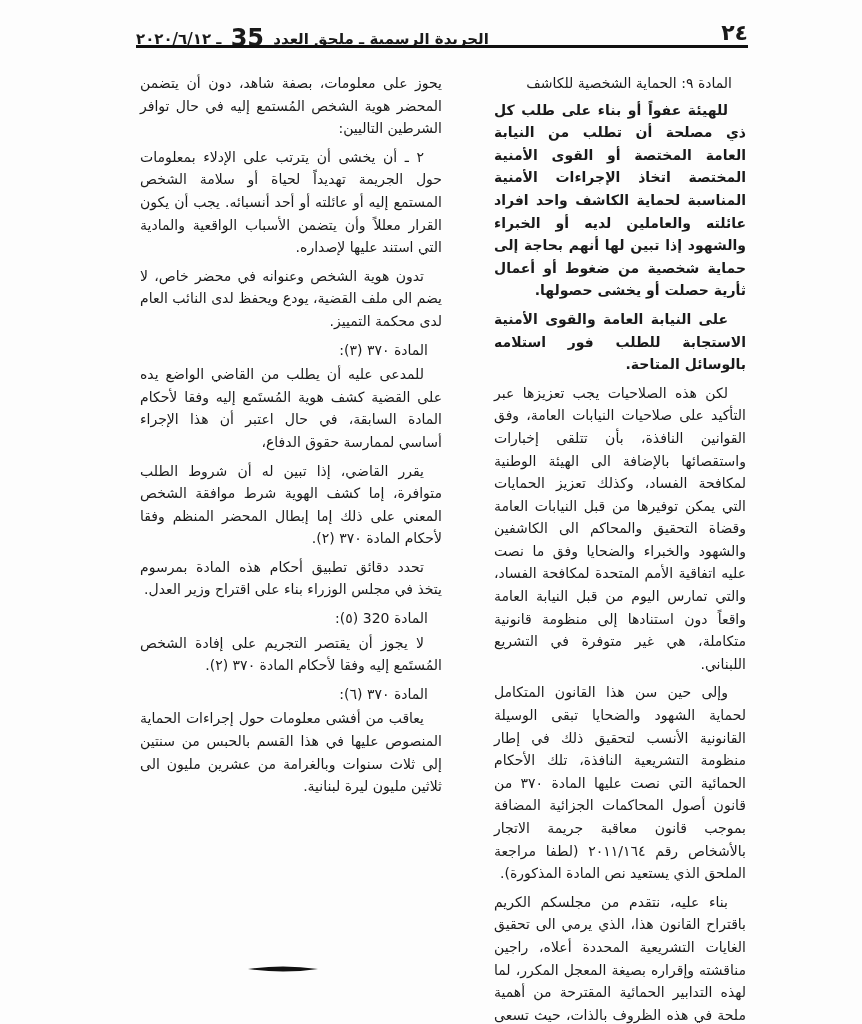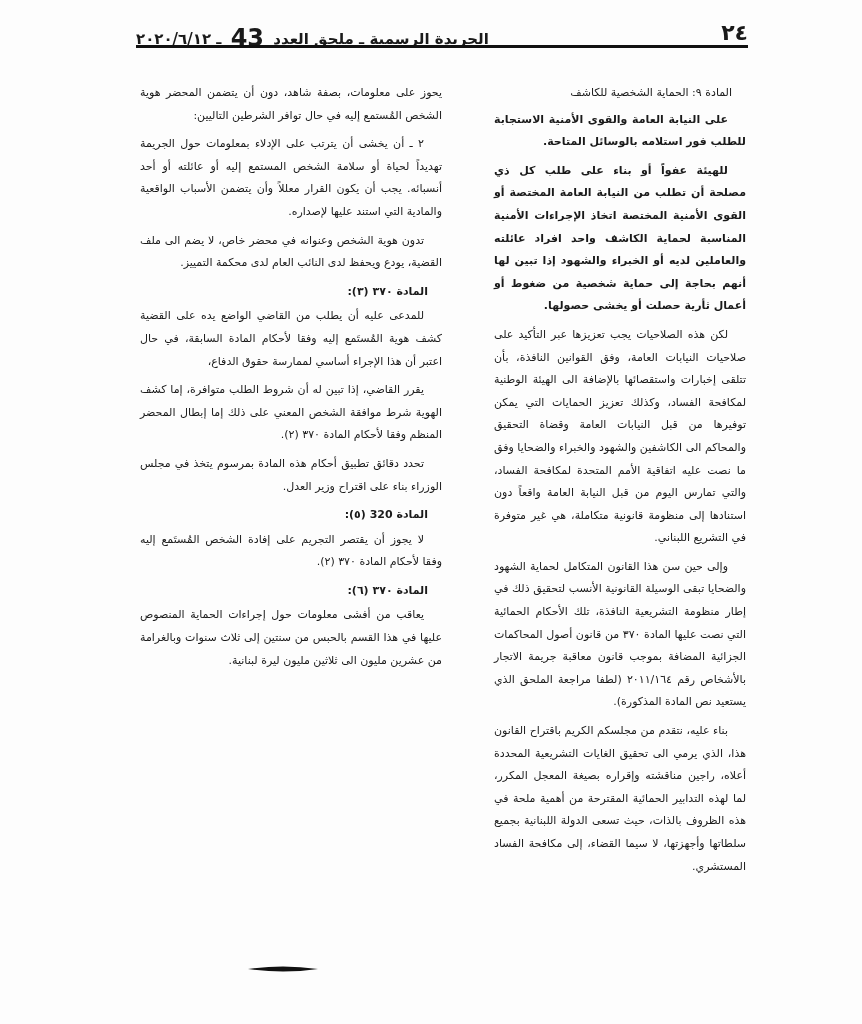--- a/index.html
+++ b/index.html
@@ -4,50 +4,50 @@
   <style>
     * { box-sizing: border-box; margin: 0; padding: 0; }
     html, body { width: 862px; height: 1024px; background: #ffffff; overflow: hidden; }
     body { font-family: "DejaVu Sans", sans-serif; color: #1a1a1a; position: relative; }
     .page { position: absolute; left: 0; top: 0; width: 862px; height: 1024px; background: #fdfdfd; }
     .header { position: absolute; left: 136px; top: 18px; width: 612px; height: 28px; direction: rtl; }
     .header .page-num { position: absolute; right: 0; top: 2px; font-size: 22px; font-weight: bold; letter-spacing: 1px; }
     .header .title { position: absolute; left: 0; top: 4px; font-size: 15px; font-weight: bold; white-space: nowrap; direction: rtl; }
     .header .title .issue { font-size: 24px; margin: 0 4px; position: relative; top: 2px; }
     .rule { position: absolute; left: 136px; top: 45px; width: 612px; height: 3px; background: #111; }
-    .col { position: absolute; top: 82px; direction: rtl; text-align: justify; font-size: 11px; line-height: 22.6px; }
+    .col { position: absolute; top: 72px; direction: rtl; text-align: justify; font-size: 14px; line-height: 22.6px; }
     .col.right { left: 494px; width: 252px; }
     .col.left { left: 140px; width: 302px; }
     .col p { margin-bottom: 6px; text-indent: 18px; }
     .col p.noindent { text-indent: 0; }
     .col .heading { font-weight: normal; text-indent: 14px; margin-bottom: 4px; }
     .col .bold { font-weight: bold; }
-    .col .article { font-weight: bold; text-indent: 0; padding-right: 14px; margin-bottom: 2px; }
+    .col .article { font-weight: normal; text-indent: 0; padding-right: 14px; margin-bottom: 2px; }
     .ornament { position: absolute; left: 248px; top: 965px; width: 70px; height: 8px; }
     .ornament svg { display: block; }
   </style>
 </head>
 <body>
 
 <div class="page">
 
   <div class="header">
     <span class="page-num">٢٤</span>
     <span class="title">
       <span>الجريدة الرسمية ـ ملحق العدد</span>
-      <span class="issue">43</span>
+      <span class="issue">35</span>
       <span>ـ ٢٠٢٠/٦/١٢</span>
     </span>
   </div>
   <div class="rule"></div>
 
   <div class="col right">
     <p class="heading">المادة ٩: الحماية الشخصية للكاشف</p>
+    <p class="bold">للهيئة عفواً أو بناء على طلب كل ذي مصلحة أن تطلب من النيابة العامة المختصة أو القوى الأمنية المختصة اتخاذ الإجراءات الأمنية المناسبة لحماية الكاشف واحد افراد عائلته والعاملين لديه أو الخبراء والشهود إذا تبين لها أنهم بحاجة إلى حماية شخصية من ضغوط أو أعمال ثأرية حصلت أو يخشى حصولها.</p>
     <p class="bold">على النيابة العامة والقوى الأمنية الاستجابة للطلب فور استلامه بالوسائل المتاحة.</p>
-    <p class="bold">للهيئة عفواً أو بناء على طلب كل ذي مصلحة أن تطلب من النيابة العامة المختصة أو القوى الأمنية المختصة اتخاذ الإجراءات الأمنية المناسبة لحماية الكاشف واحد افراد عائلته والعاملين لديه أو الخبراء والشهود إذا تبين لها أنهم بحاجة إلى حماية شخصية من ضغوط أو أعمال ثأرية حصلت أو يخشى حصولها.</p>
     <p>لكن هذه الصلاحيات يجب تعزيزها عبر التأكيد على صلاحيات النيابات العامة، وفق القوانين النافذة، بأن تتلقى إخبارات واستقصائها بالإضافة الى الهيئة الوطنية لمكافحة الفساد، وكذلك تعزيز الحمايات التي يمكن توفيرها من قبل النيابات العامة وقضاة التحقيق والمحاكم الى الكاشفين والشهود والخبراء والضحايا وفق ما نصت عليه اتفاقية الأمم المتحدة لمكافحة الفساد، والتي تمارس اليوم من قبل النيابة العامة واقعاً دون استنادها إلى منظومة قانونية متكاملة، هي غير متوفرة في التشريع اللبناني.</p>
     <p>وإلى حين سن هذا القانون المتكامل لحماية الشهود والضحايا تبقى الوسيلة القانونية الأنسب لتحقيق ذلك في إطار منظومة التشريعية النافذة، تلك الأحكام الحمائية التي نصت عليها المادة ٣٧٠ من قانون أصول المحاكمات الجزائية المضافة بموجب قانون معاقبة جريمة الاتجار بالأشخاص رقم ٢٠١١/١٦٤ (لطفا مراجعة الملحق الذي يستعيد نص المادة المذكورة).</p>
     <p>بناء عليه، نتقدم من مجلسكم الكريم باقتراح القانون هذا، الذي يرمي الى تحقيق الغايات التشريعية المحددة أعلاه، راجين مناقشته وإقراره بصيغة المعجل المكرر، لما لهذه التدابير الحمائية المقترحة من أهمية ملحة في هذه الظروف بالذات، حيث تسعى الدولة اللبنانية بجميع سلطاتها وأجهزتها، لا سيما القضاء، إلى مكافحة الفساد المستشري.</p>
 
   </div>
 
   <div class="col left">
     <p class="noindent">يحوز على معلومات، بصفة شاهد، دون أن يتضمن المحضر هوية الشخص المُستمع إليه في حال توافر الشرطين التاليين:</p>
     <p>٢ ـ أن يخشى أن يترتب على الإدلاء بمعلومات حول الجريمة تهديداً لحياة أو سلامة الشخص المستمع إليه أو عائلته أو أحد أنسبائه. يجب أن يكون القرار معللاً وأن يتضمن الأسباب الواقعية والمادية التي استند عليها لإصداره.</p>
     <p>تدون هوية الشخص وعنوانه في محضر خاص، لا يضم الى ملف القضية، يودع ويحفظ لدى النائب العام لدى محكمة التمييز.</p>

